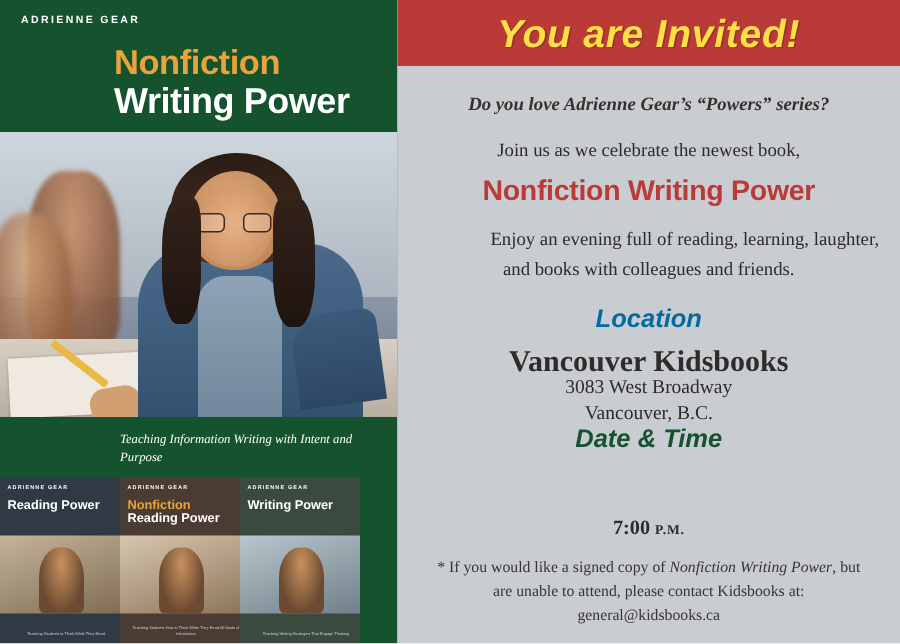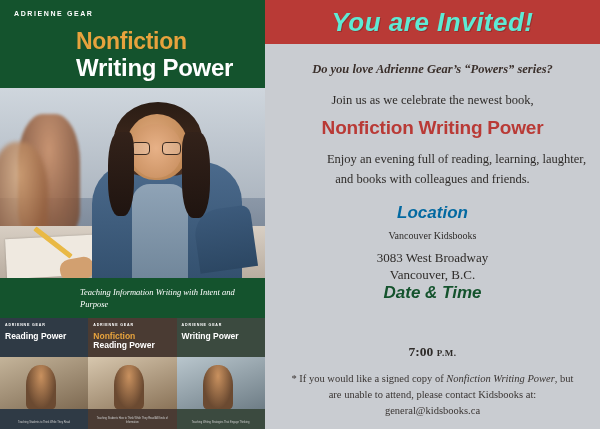--- a/index.html
+++ b/index.html
@@ -152,21 +152,21 @@
     width: 175px;
     font-family: "Liberation Serif", serif;
     font-style: italic;
     font-size: 8.5px;
     line-height: 1.45;
     color: #ffffff;
   }
   .cover-strip {
     position: absolute;
     left: 0; top: 318px;
-    width: 265px; height: 111px;
+    width: 240px; height: 111px;
     display: flex;
   }
   .mini {
     position: relative;
     width: 88.3px; height: 111px;
     overflow: hidden;
   }
   .mini.b1 { background: #2f3a45; }
   .mini.b2 { background: #4a3b33; }
   .mini.b3 { background: #3b4a3f; }
@@ -214,21 +214,21 @@
   .invite-banner .hd {
     position: absolute;
     left: 0; top: 7px;
     width: 335px;
     text-align: center;
     font-family: "Liberation Sans", sans-serif;
     font-weight: 700;
     font-style: italic;
     font-size: 26px;
     letter-spacing: 0.5px;
-    color: #5eead4;
+    color: #fde047;
     text-shadow: 1px 1px 0 rgba(0,0,0,.18);
   }
   .line {
     position: absolute;
     width: 335px;
     text-align: center;
     color: #2e2b29;
   }
   .l-q {
     top: 62px;
@@ -252,21 +252,21 @@
   .l-enjoy1 { top: 152px; font-size: 12.5px; margin-left: 24px; }
   .l-enjoy2 { top: 172px; font-size: 12.5px; }
   .l-loc-h {
     top: 203px;
     font-family: "Liberation Sans", sans-serif;
     font-weight: 700;
     font-style: italic;
     font-size: 17px;
     color: #0369a1;
   }
-  .l-loc1 { top: 230px; font-weight: 400; font-size: 10px; }
+  .l-loc1 { top: 230px; font-weight: 700; font-size: 20px; }
   .l-loc2 { top: 250px; font-size: 13px; }
   .l-loc3 { top: 267px; font-size: 13px; }
   .l-dt-h {
     top: 283px;
     font-family: "Liberation Sans", sans-serif;
     font-weight: 700;
     font-style: italic;
     font-size: 17px;
     color: #14532d;
   }

